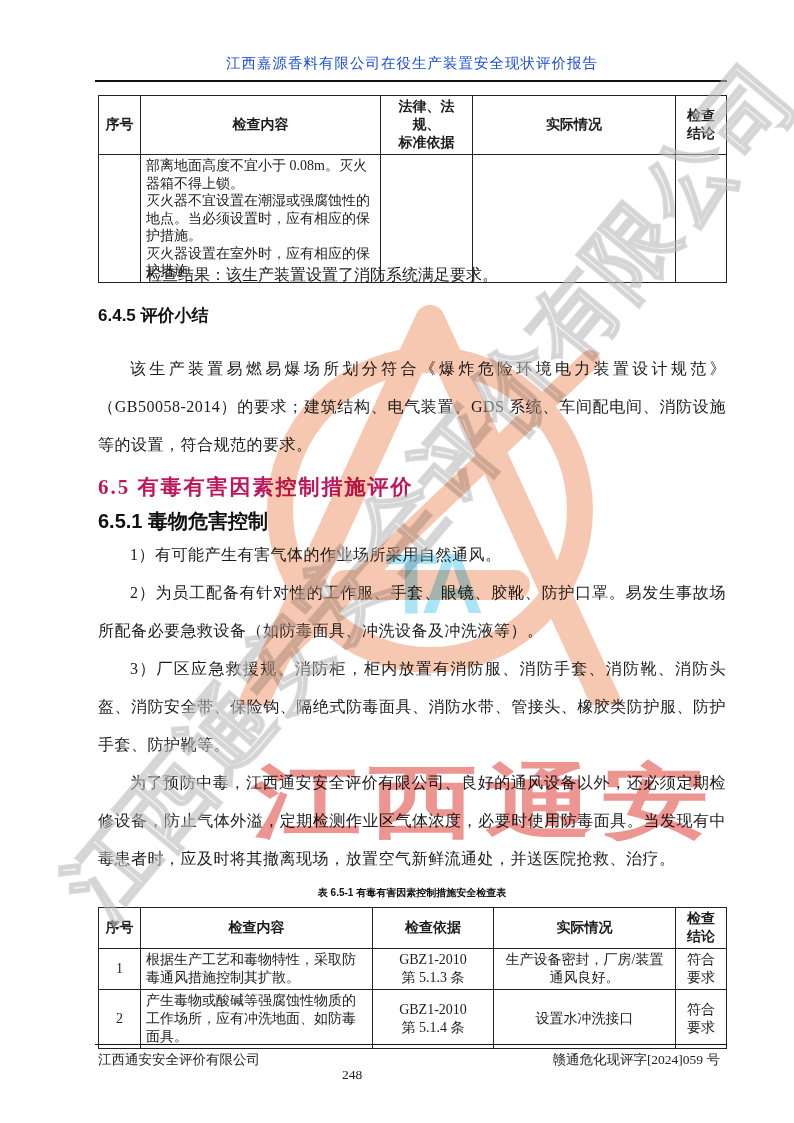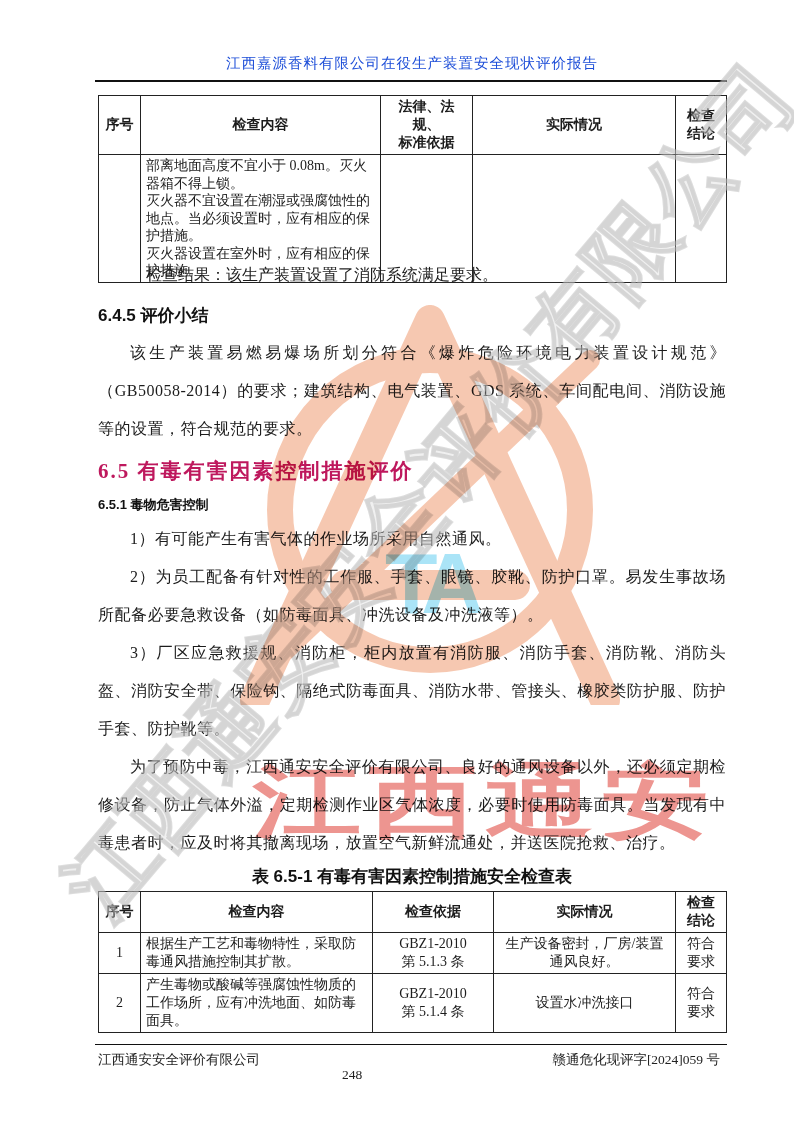--- a/index.html
+++ b/index.html
@@ -34,38 +34,38 @@
   .top-table .hrow th{height:36px;}
   .top-table .crow td{height:98px;vertical-align:top;line-height:17.5px;}
   .bottom-table{font-size:13.5px;}
   .bottom-table th{height:32px;}
   .bottom-table td{line-height:19px;}
   
   .flow{position:absolute;left:98px;top:246px;width:628px;}
   .result-line{font-size:16px;line-height:26px;text-indent:2em;margin:16px;}
   .h-645{
     font-family:"Liberation Sans","DejaVu Sans",sans-serif;
-    font-size:17px;font-weight:bold;margin:14px 0 6px 0;line-height:24px;color:#111;
+    font-size:17px;font-weight:bold;margin:14px 0 22px 0;line-height:24px;color:#111;
   }
   .h-65{
     font-size:21px;font-weight:bold;letter-spacing:2px;
     margin:8px 0 6px 0;line-height:30px;color:#be185d;
     font-family:"Liberation Serif","DejaVu Serif",serif;
   }
   .h-651{
     font-family:"Liberation Sans","DejaVu Sans",sans-serif;
-    font-size:13px;font-weight:bold;margin:4px 0 2px 0;line-height:26px;color:#111;
+    font-size:20px;font-weight:bold;margin:4px 0 2px 0;line-height:26px;color:#111;
   }
   .para{
     font-size:16px;line-height:38px;text-align:justify;
     text-indent:2em;margin:0;letter-spacing:0.5px;
   }
   .table-caption{
     font-family:"Liberation Sans","DejaVu Sans",sans-serif;
-    font-size:17px;font-weight:bold;text-align:center;
+    font-size:10px;font-weight:bold;text-align:center;
     margin:4px 0 3px 0;line-height:22px;color:#111;
   }
   
   .footer-rule{
     position:absolute;left:95px;top:1044px;width:632px;height:0;
     border-top:1.5px solid #111;
   }
   .footer{position:absolute;left:98px;top:1051px;width:628px;height:20px;font-size:13.5px;color:#222;}
   .footer .f-left{position:absolute;left:0;top:0;}
   .footer .f-page{position:absolute;left:244px;top:16px;}

